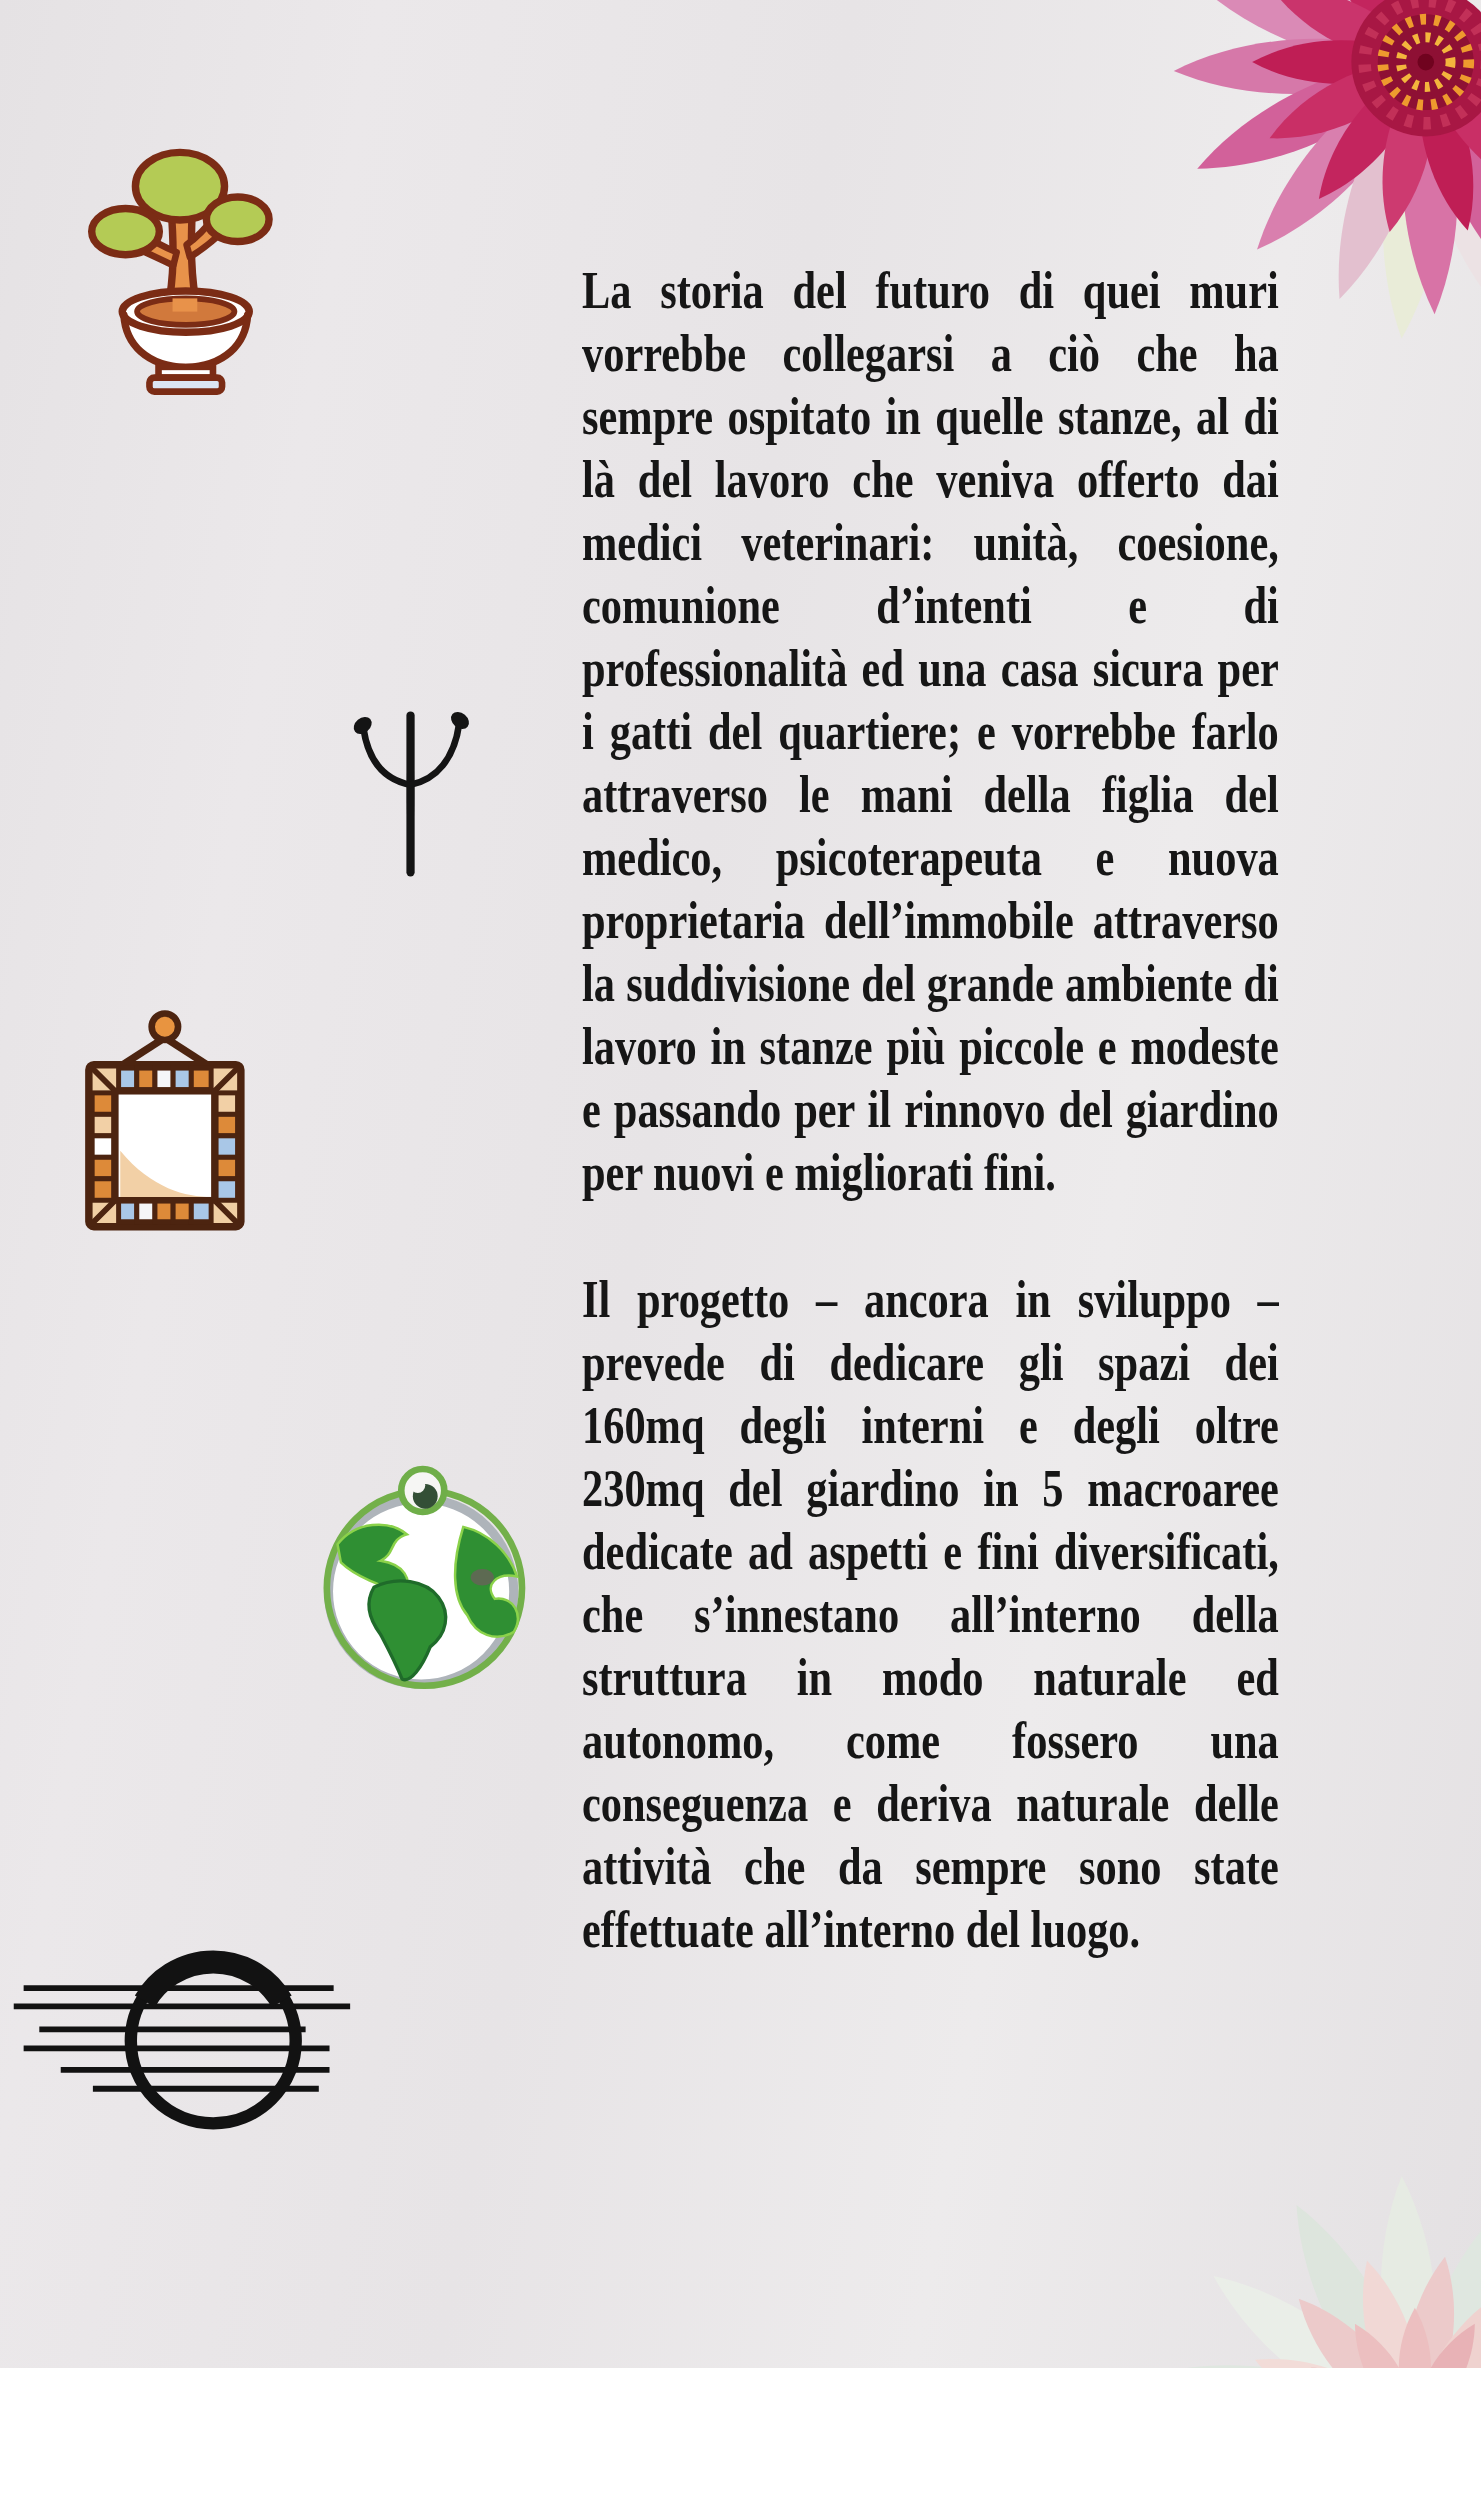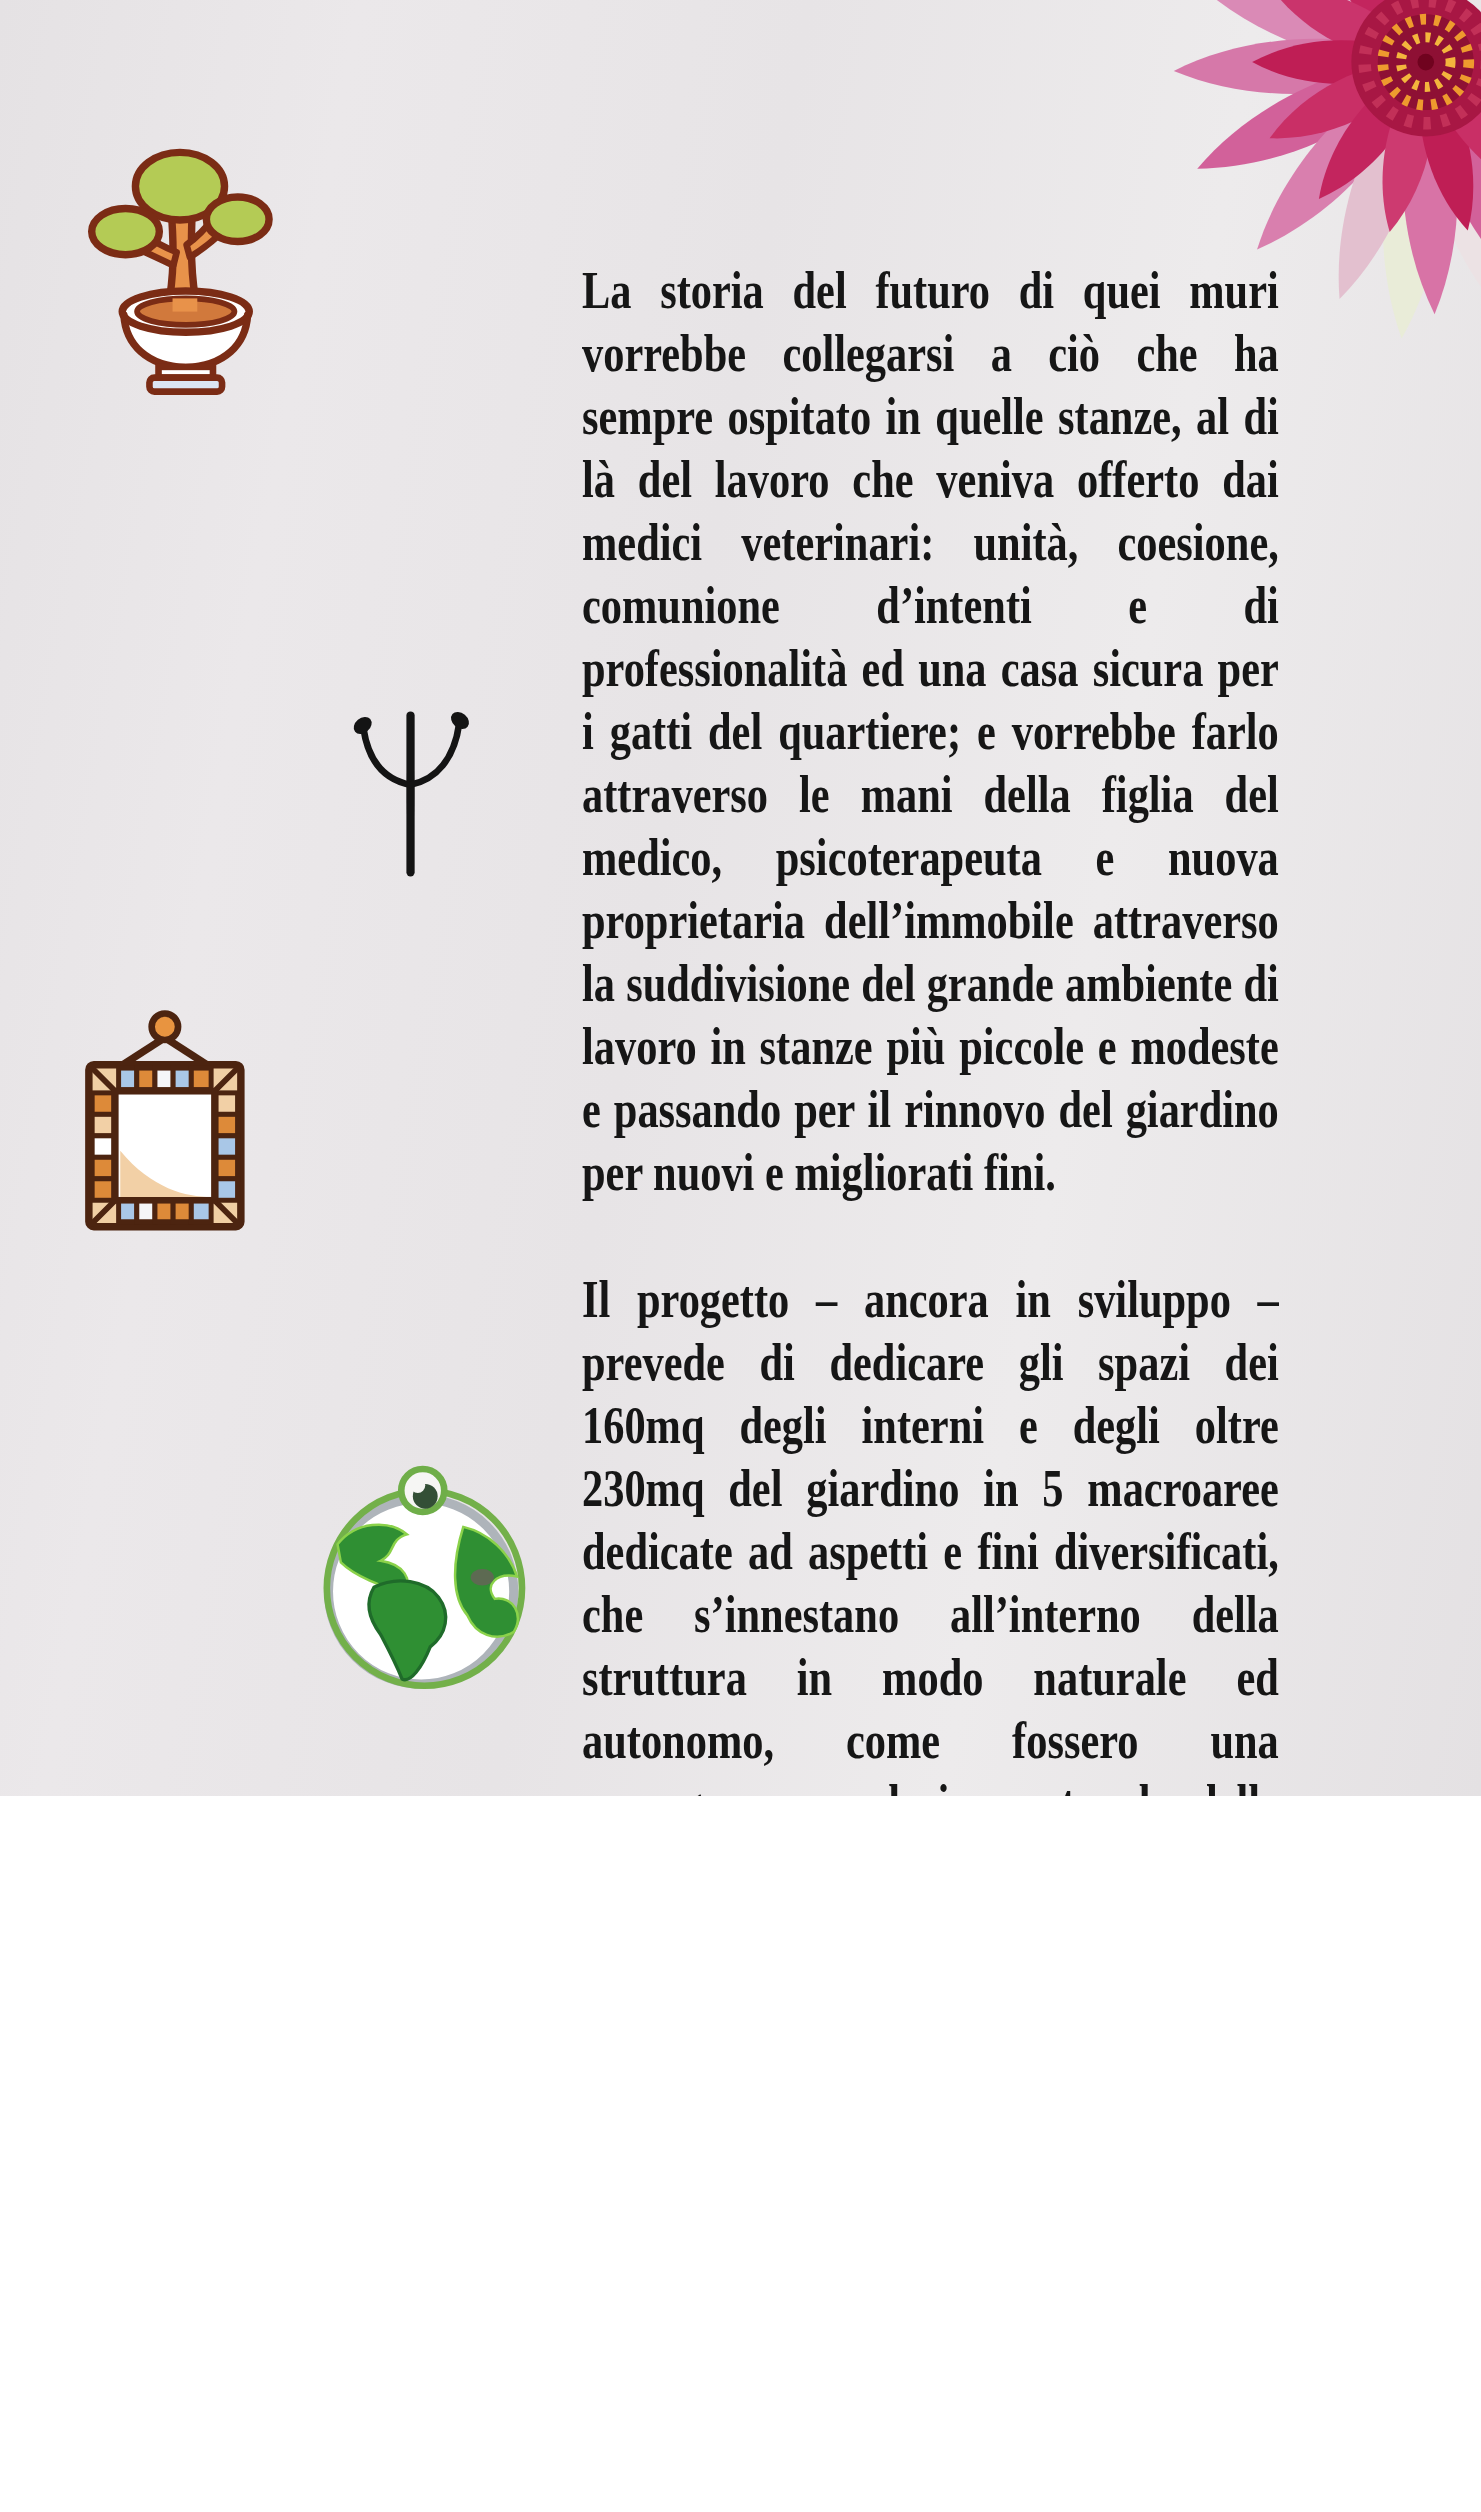--- a/index.html
+++ b/index.html
@@ -1,18 +1,18 @@
 <!DOCTYPE html>
 <html style="font-size:13.2px"><head>
 <meta charset="utf-8">
 <style>
   html,body{margin:0;padding:0;}
   .page{
     position:relative;
-    width:1482px;height:1796px;
+    width:1482px;height:2368px;
     overflow:hidden;
     background:linear-gradient(100deg,#e5e2e4 0%,#ebe8ea 20%,#e7e4e6 45%,#edebec 70%,#e4e1e3 100%);
     font-family:"Liberation Serif","DejaVu Serif",serif;
   }
   .abs{position:absolute;}
   .text-col{
     position:absolute;
     left:582px;top:259px;
     width:871px;
     transform:scaleX(0.8);

